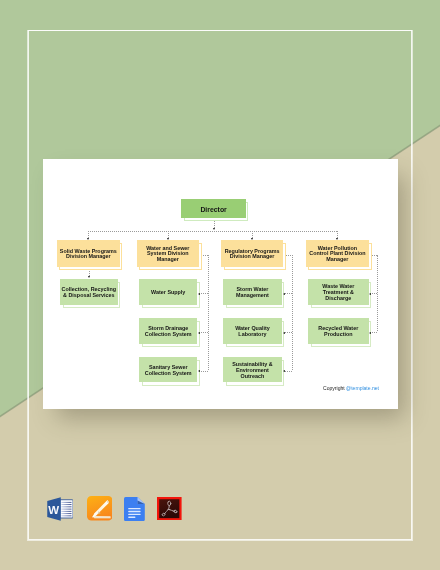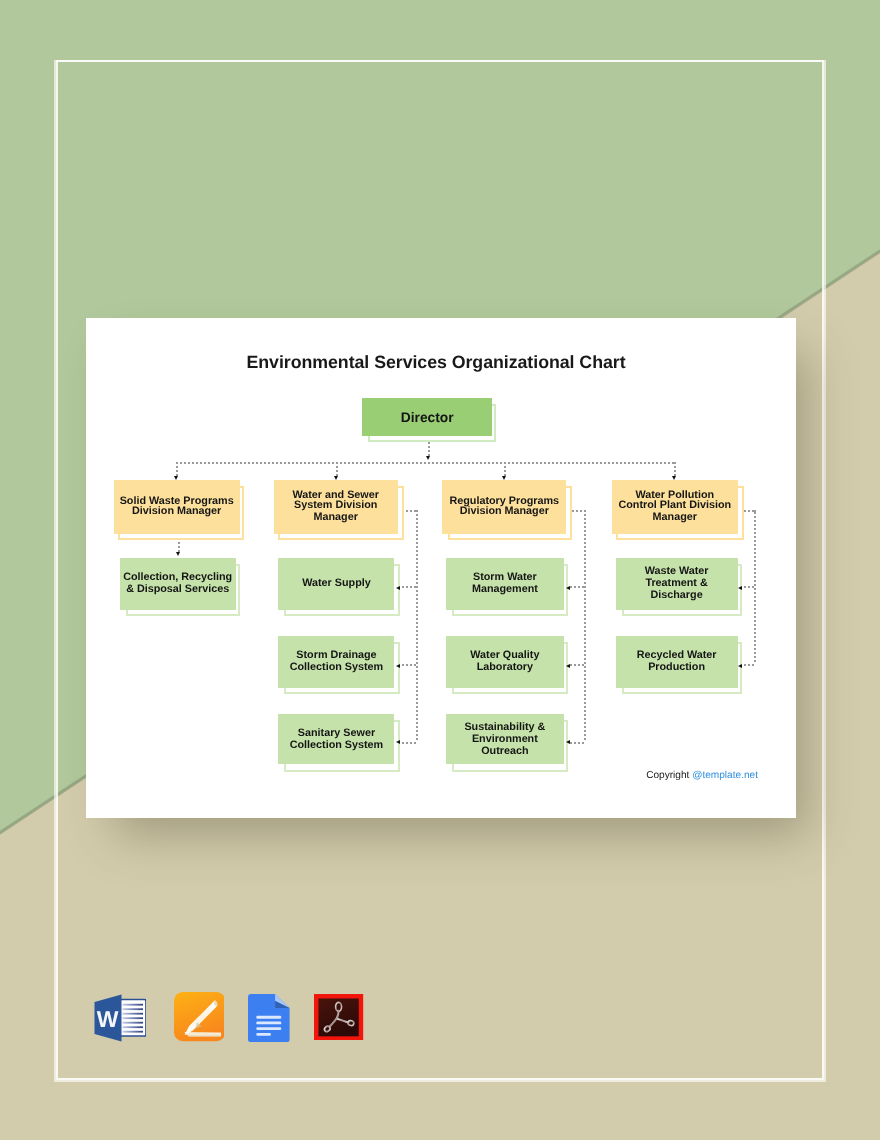--- a/index.html
+++ b/index.html
@@ -65,21 +65,20 @@
 <body>
 
 <div id="stage">
   <div class="bg-beige"></div>
   <div class="bg-green"></div>
   <div class="bg-green-edge"></div>
   <div class="frame"></div>
   <div class="frame2"></div>
 
   <div class="card">
-    <div class="card-title">Environmental Services Organizational Chart</div>
     <div class="chart" id="chart">
         <div class="plate p-root" style="left:140.9px;top:43.8px;width:64.6px;height:18.8px;"></div>
         <div class="node n-root" style="left:138.3px;top:40.5px;width:64.6px;height:18.8px;">
           <span class="nlab">Director</span>
         </div>
         <div class="dot-v" style="left:170.60000000000002px;top:59.3px;height:10.100000000000003px;"></div>
         <div class="arrow-d" style="left:169.50000000000003px;top:69.4px;"></div>
         <div class="dot-h" style="left:45.35px;top:72px;width:249.05000000000004px;"></div>
         <div class="dot-v" style="left:45.35px;top:72px;height:6.999999999999995px;"></div>
         <div class="arrow-d" style="left:44.25px;top:79px;"></div>

